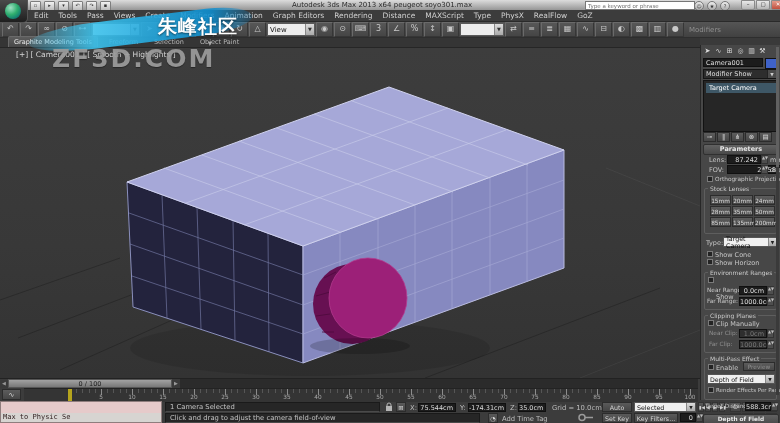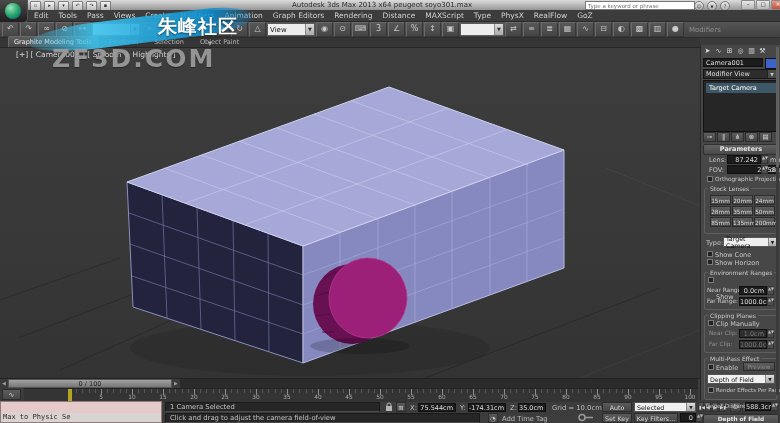--- a/index.html
+++ b/index.html
@@ -312,21 +312,21 @@
         <span>◎</span>
         <span>▥</span>
         <span>⚒</span>
       </div>
 
     <div class="fld" style="left:2px;top:13px;width:60px;text-align:left;padding-left:2px;">Camera001</div>
     <div class="abs" style="left:64px;top:58px;"></div>
     <div style="position:absolute;left:64px;top:13px;width:12px;height:9px;background:#3f62c8;border:1px solid #111;"></div>
 
     <div class="dcombo" style="left:2px;top:24px;width:74px;height:10px;">
-      <span>Modifier View</span>
+      <span>Modifier Show</span>
         <span class="arr">▼</span>
     </div>
 
     <div id="stack">
       <div id="stackrow">Target Camera</div>
     </div>
     <div class="sbtns">
         <span class="btn">⊸</span>
         <span class="btn">‖</span>
         <span class="btn">⋔</span>

